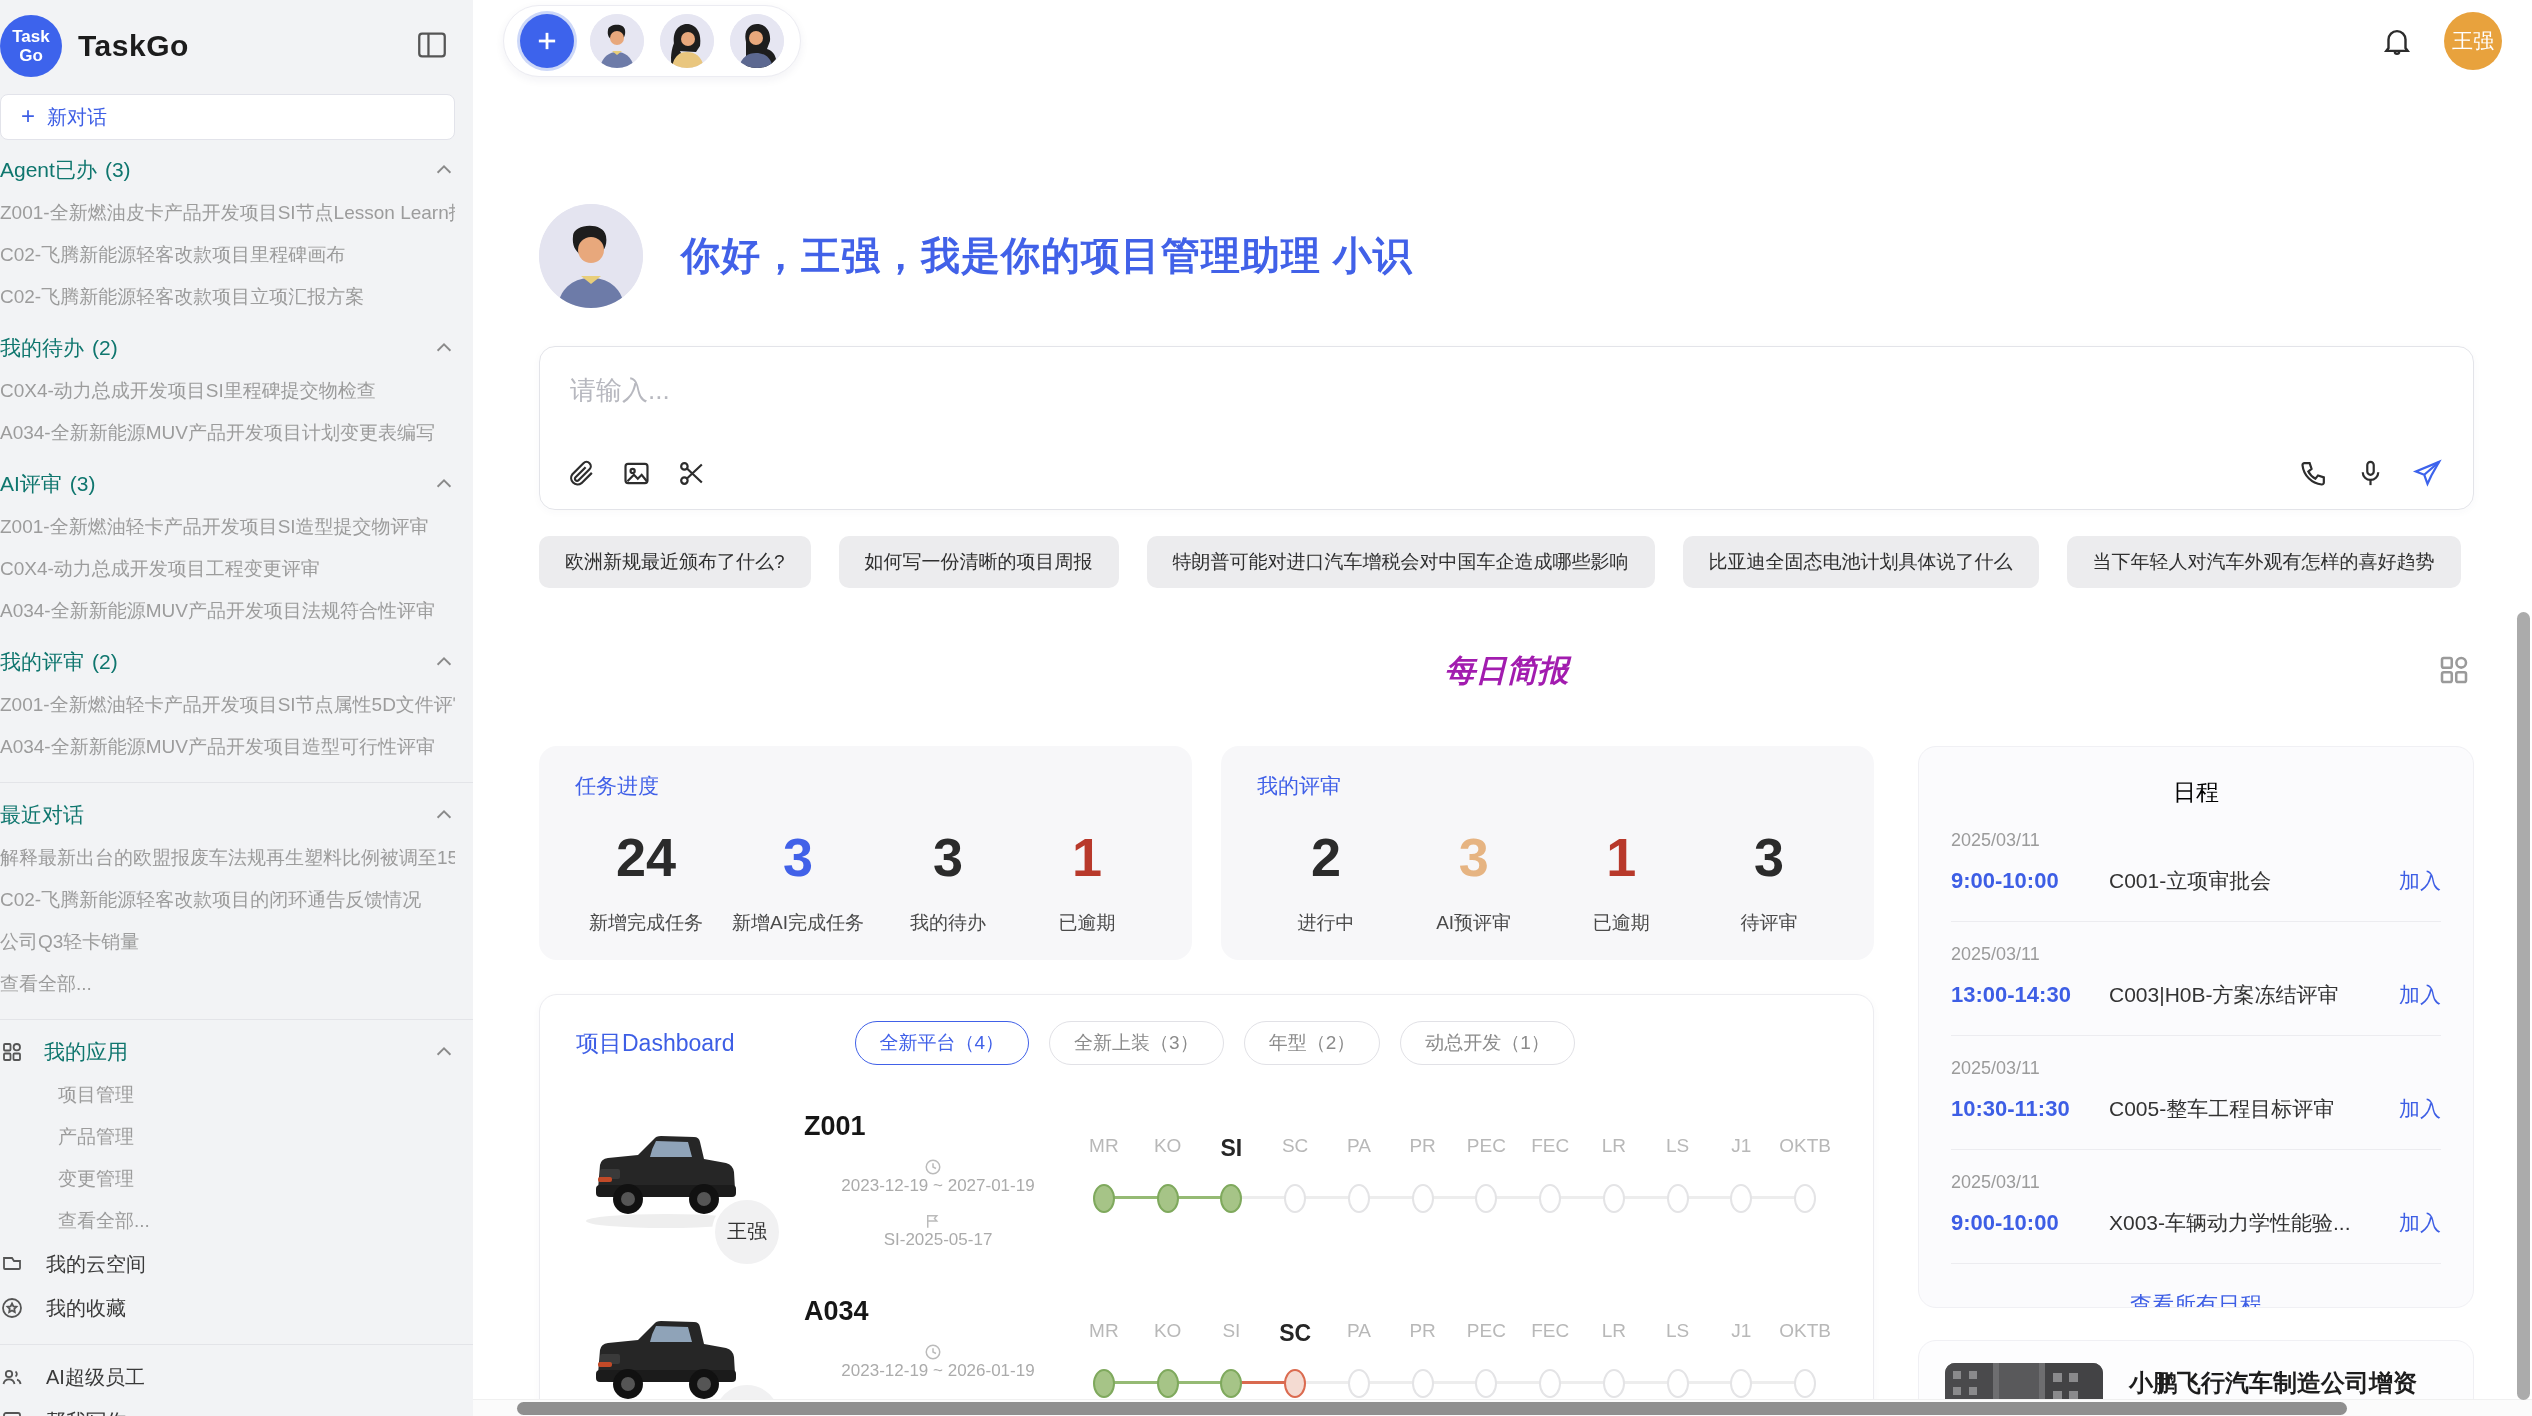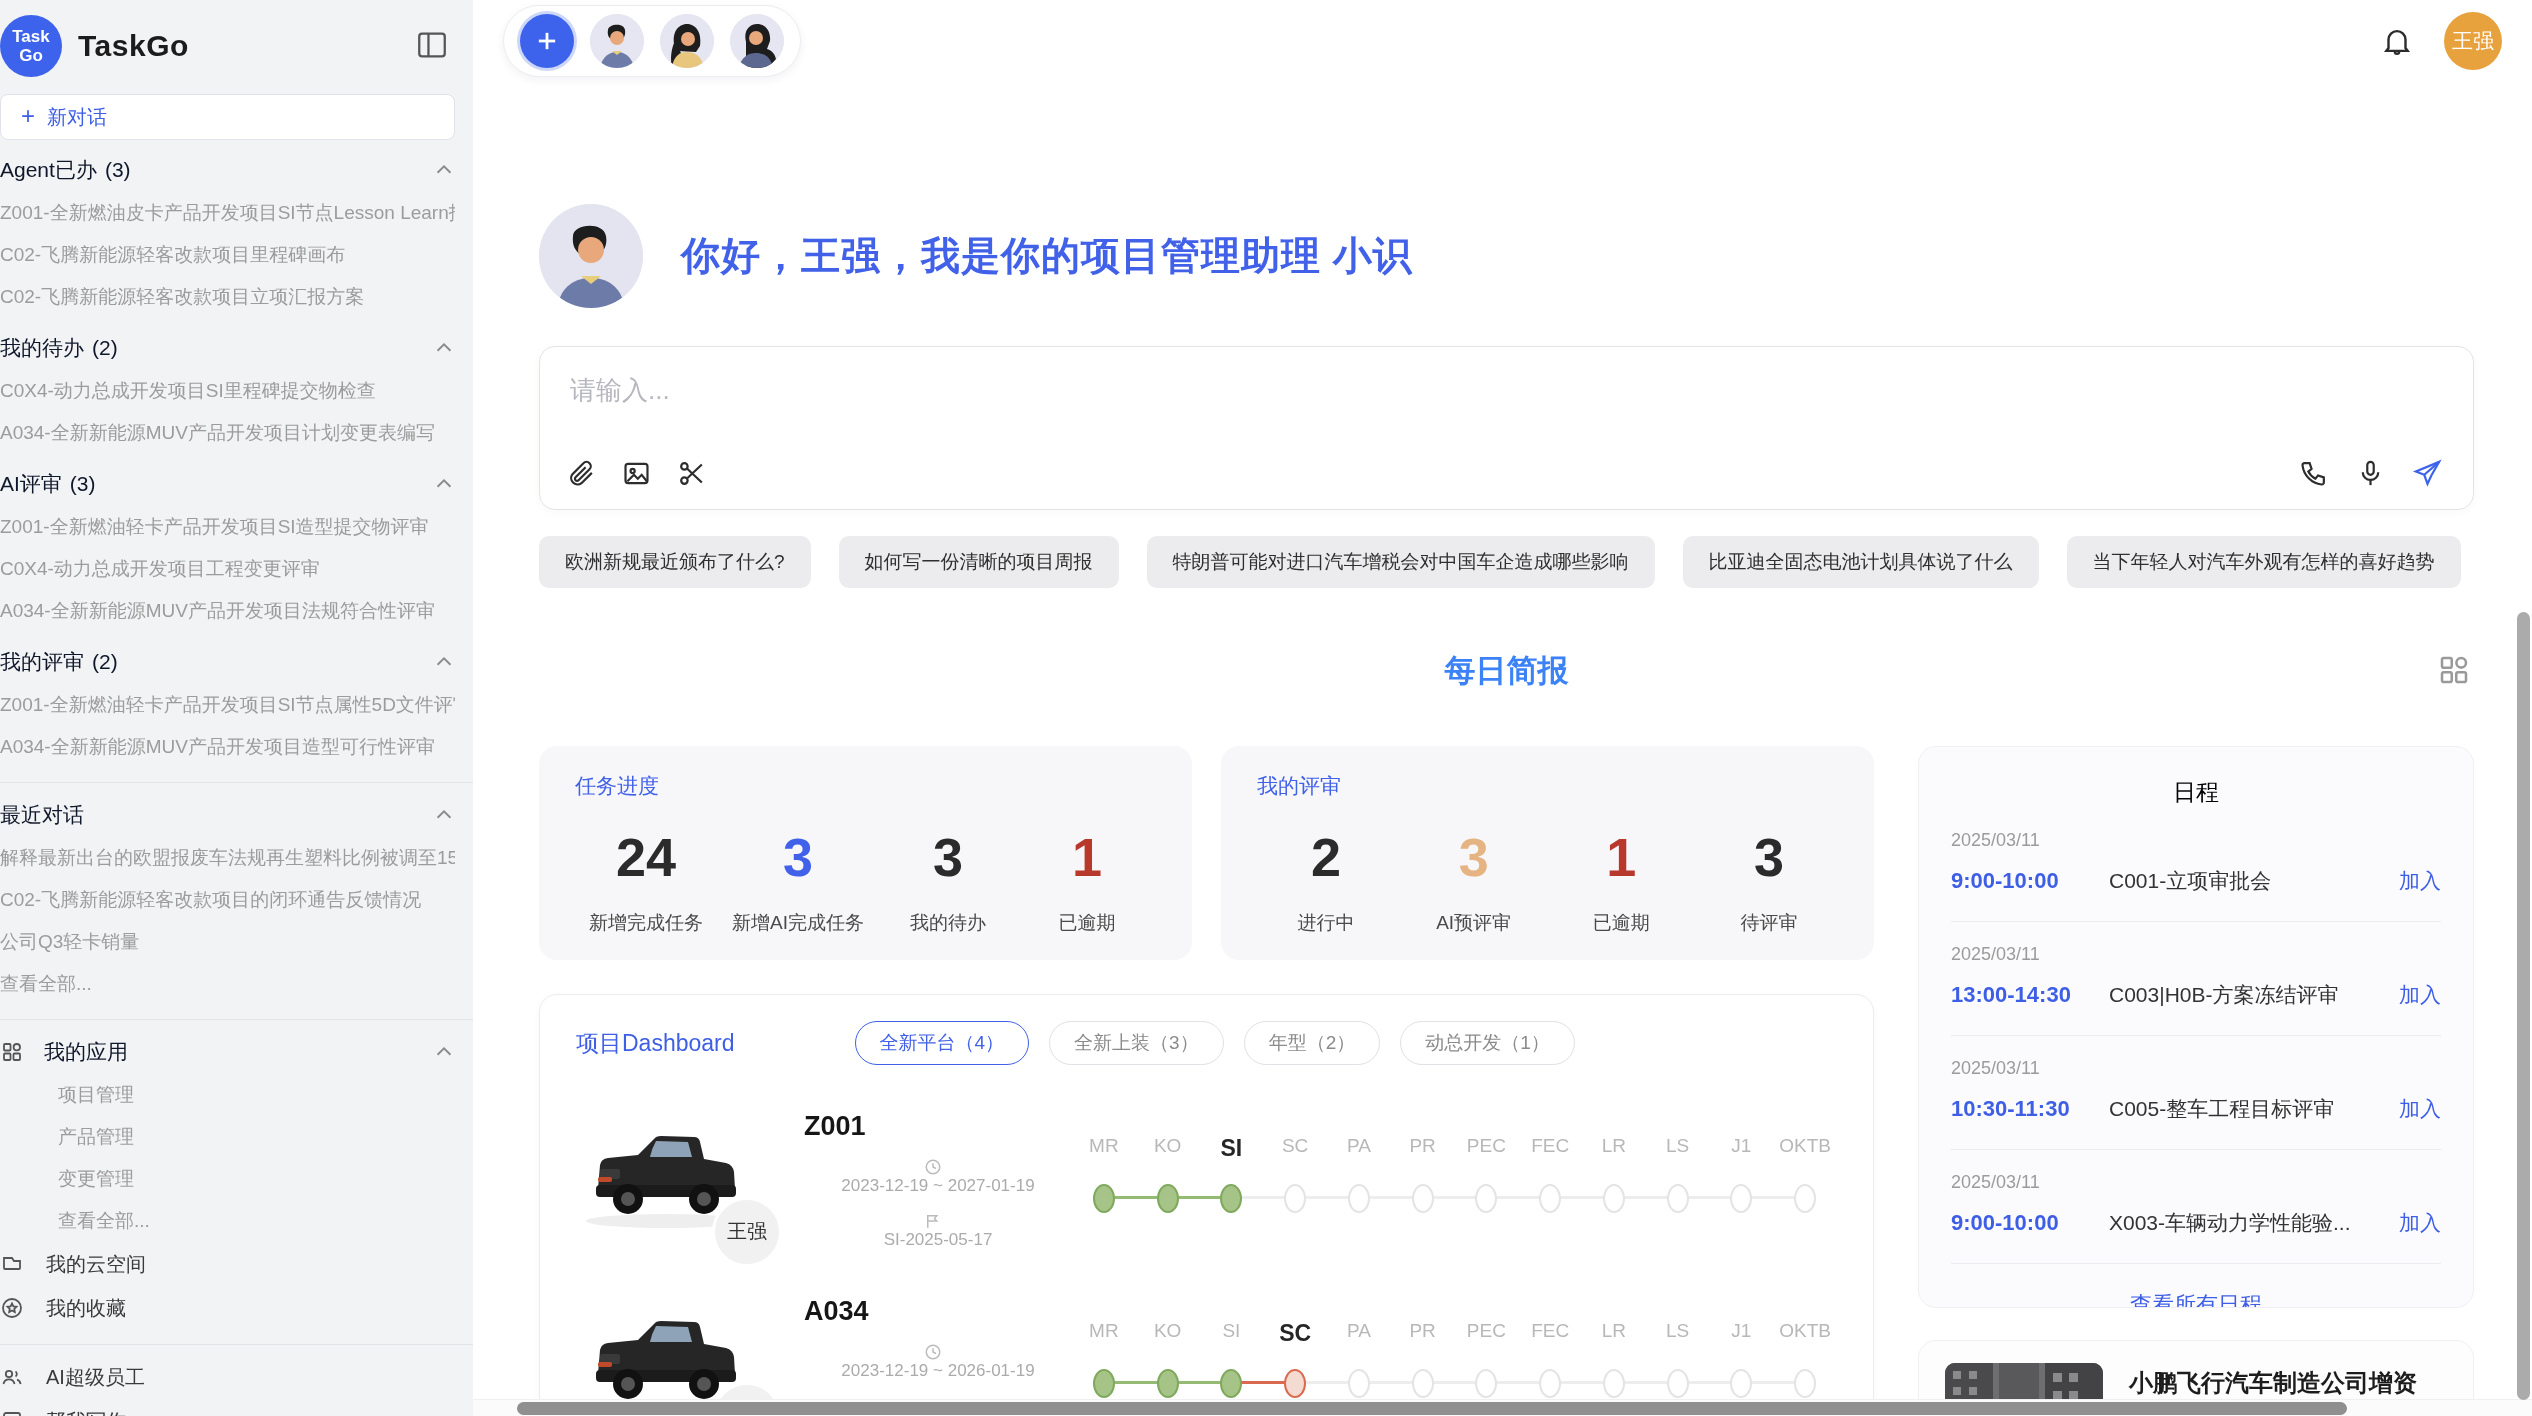--- a/index.html
+++ b/index.html
@@ -8,21 +8,21 @@
   .app { position:relative; width:2532px; height:1416px; display:flex; overflow:hidden; }
 
   
   .sidebar { width:473px; height:100%; background:#f2f3f5; flex:none; padding:14px 18px 0 0; overflow:hidden; }
   .logo-row { display:flex; align-items:center; height:64px; position:relative; }
   .logo-badge { width:62px; height:62px; border-radius:50%; background:#3d63ec; color:#fff; display:flex; flex-direction:column; align-items:center; justify-content:center; font-size:17px; line-height:19px; font-weight:bold; flex:none; }
   .logo-title { font-size:30px; font-weight:bold; color:#1c1c1c; margin-left:16px; letter-spacing:.5px; }
   .collapse-btn { position:absolute; right:6px; top:14px; width:34px; height:34px; color:#555; cursor:pointer; }
   .new-chat { margin-top:16px; height:46px; background:#fff; border:1px solid #e2e3ea; border-radius:8px; display:flex; align-items:center; padding:0 20px; color:#3d5ee5; font-size:20px; cursor:pointer; }
   .new-chat .plus { font-size:24px; margin-right:12px; margin-top:-2px; }
-  .sb-group-header { display:flex; align-items:center; height:44px; margin-top:8px; color:#0f172a; font-size:21px; }
+  .sb-group-header { display:flex; align-items:center; height:44px; margin-top:8px; color:#0f766e; font-size:21px; }
   .sb-count { margin-left:8px; }
   .sb-chevron { margin-left:auto; width:22px; height:22px; color:#8a8a8a; flex:none; }
   .sb-item { height:42px; line-height:42px; font-size:19px; color:#9c9c9c; white-space:nowrap; overflow:hidden; cursor:pointer; }
   .sb-divider { border-top:1px solid #e3e4e8; margin:14px -18px 10px -18px; }
   .sb-sub { padding-left:58px; }
   .sb-link { display:flex; align-items:center; height:44px; font-size:20px; color:#3a3a3a; cursor:pointer; }
   .sb-link .sb-ic { width:24px; height:24px; margin-right:22px; color:#555; flex:none; }
 
   
   .main { flex:1; position:relative; background:#fff; overflow:hidden; }
@@ -45,21 +45,21 @@
   .input-ph { position:absolute; left:30px; top:26px; font-size:26px; color:#b7b8bf; }
   .input-icons-left { position:absolute; left:26px; bottom:20px; display:flex; gap:24px; color:#2d2d2d; }
   .input-icons-right { position:absolute; right:30px; bottom:20px; display:flex; gap:26px; align-items:center; color:#2d2d2d; }
   .in-ic { width:31px; height:31px; cursor:pointer; }
   .send-ic { color:#3d63ec; }
 
   .chips { margin-top:26px; display:flex; gap:28px; }
   .chip { background:#ececee; border-radius:10px; height:52px; line-height:52px; padding:0 26px; font-size:19px; color:#2f2f2f; white-space:nowrap; cursor:pointer; }
 
   .briefing-head { margin-top:62px; position:relative; text-align:center; }
-  .briefing-title { font-size:31px; font-weight:bold; color:#3b82f6; }
+  .briefing-title { font-size:31px; font-weight:bold; color:#a21caf;font-style:italic; }
   .grid-icon { position:absolute; right:2px; top:2px; width:36px; height:36px; color:#9a9a9a; cursor:pointer; }
 
   .columns { margin-top:54px; display:flex; gap:44px; align-items:flex-start; }
   .col-left { flex:1; min-width:0; }
   .col-right { width:556px; flex:none; }
 
   .stats-row { display:flex; gap:29px; }
   .stat-card { flex:1; background:#f7f7f9; border-radius:18px; height:214px; padding:26px 36px; }
   .stat-card-title { font-size:21px; color:#4161e8; }
   .stat-items { display:flex; justify-content:space-between; margin-top:26px; padding:0 14px; }

